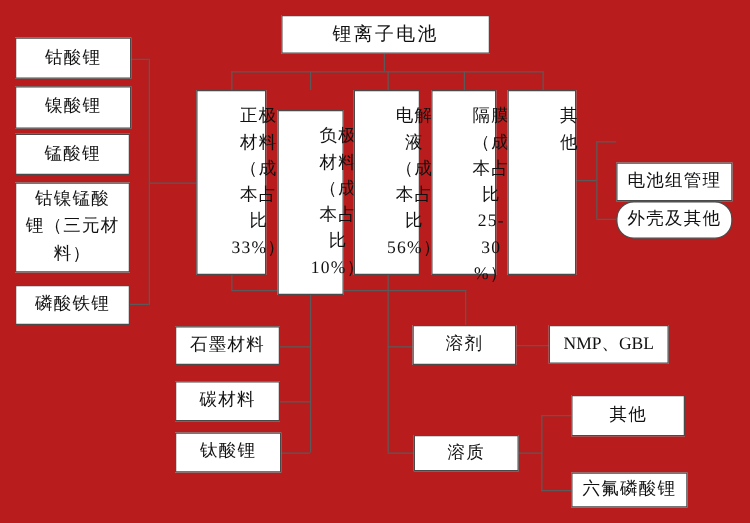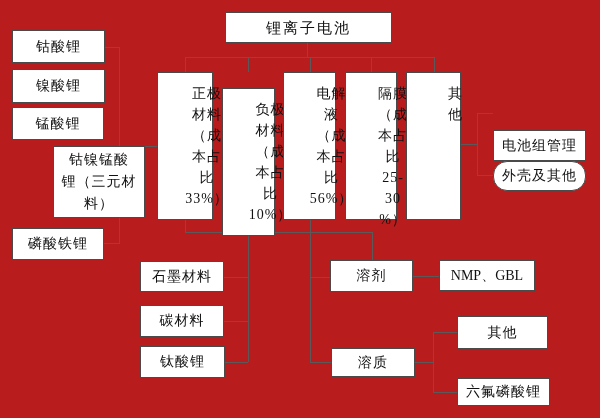--- a/index.html
+++ b/index.html
@@ -127,21 +127,21 @@
 
   <div class="box" style="left:12px; top:30px; width:93px; height:33px;">
     <span class="lbl">钴酸锂</span>
   </div>
   <div class="box" style="left:12px; top:69px; width:93px; height:34px;">
     <span class="lbl">镍酸锂</span>
   </div>
   <div class="box" style="left:12px; top:107px; width:92px; height:33px;">
     <span class="lbl">锰酸锂</span>
   </div>
-  <div class="box mbox" style="left:12px; top:146px; width:92px; height:72px;margin-left:41px;">
+  <div class="box mbox" style="left:12px; top:146px; width:92px; height:72px;">
     <span class="lbl">钴镍锰酸
 锂（三元材
 料）</span>
   </div>
   <div class="box" style="left:12px; top:228px; width:92px; height:32px;">
     <span class="lbl">磷酸铁锂</span>
   </div>
 
   <div class="box" style="left:140px; top:261px; width:84px; height:31px;">
     <span class="lbl">石墨材料</span>

